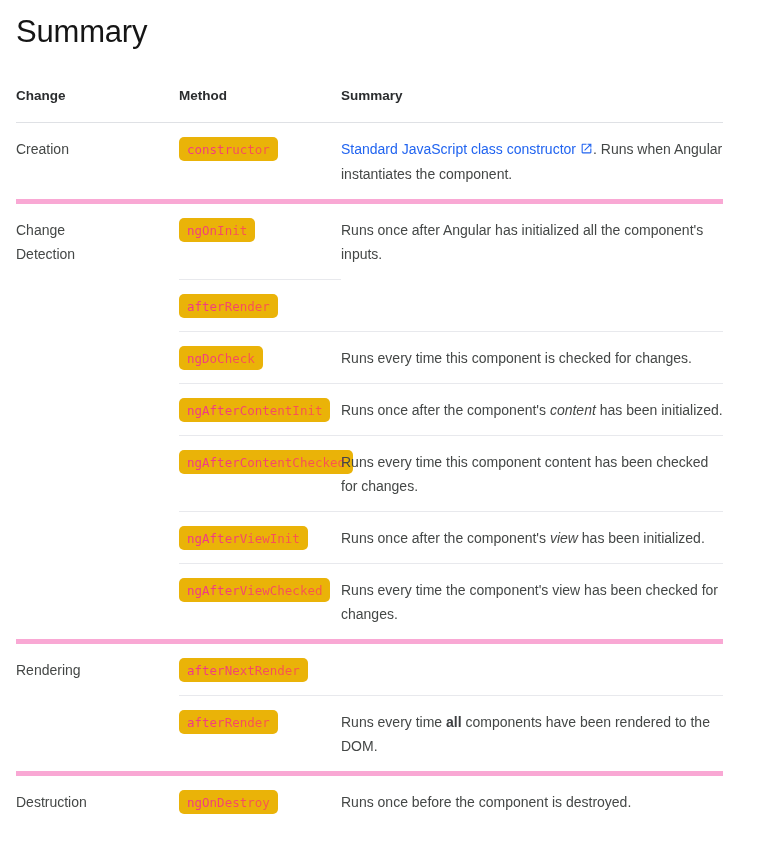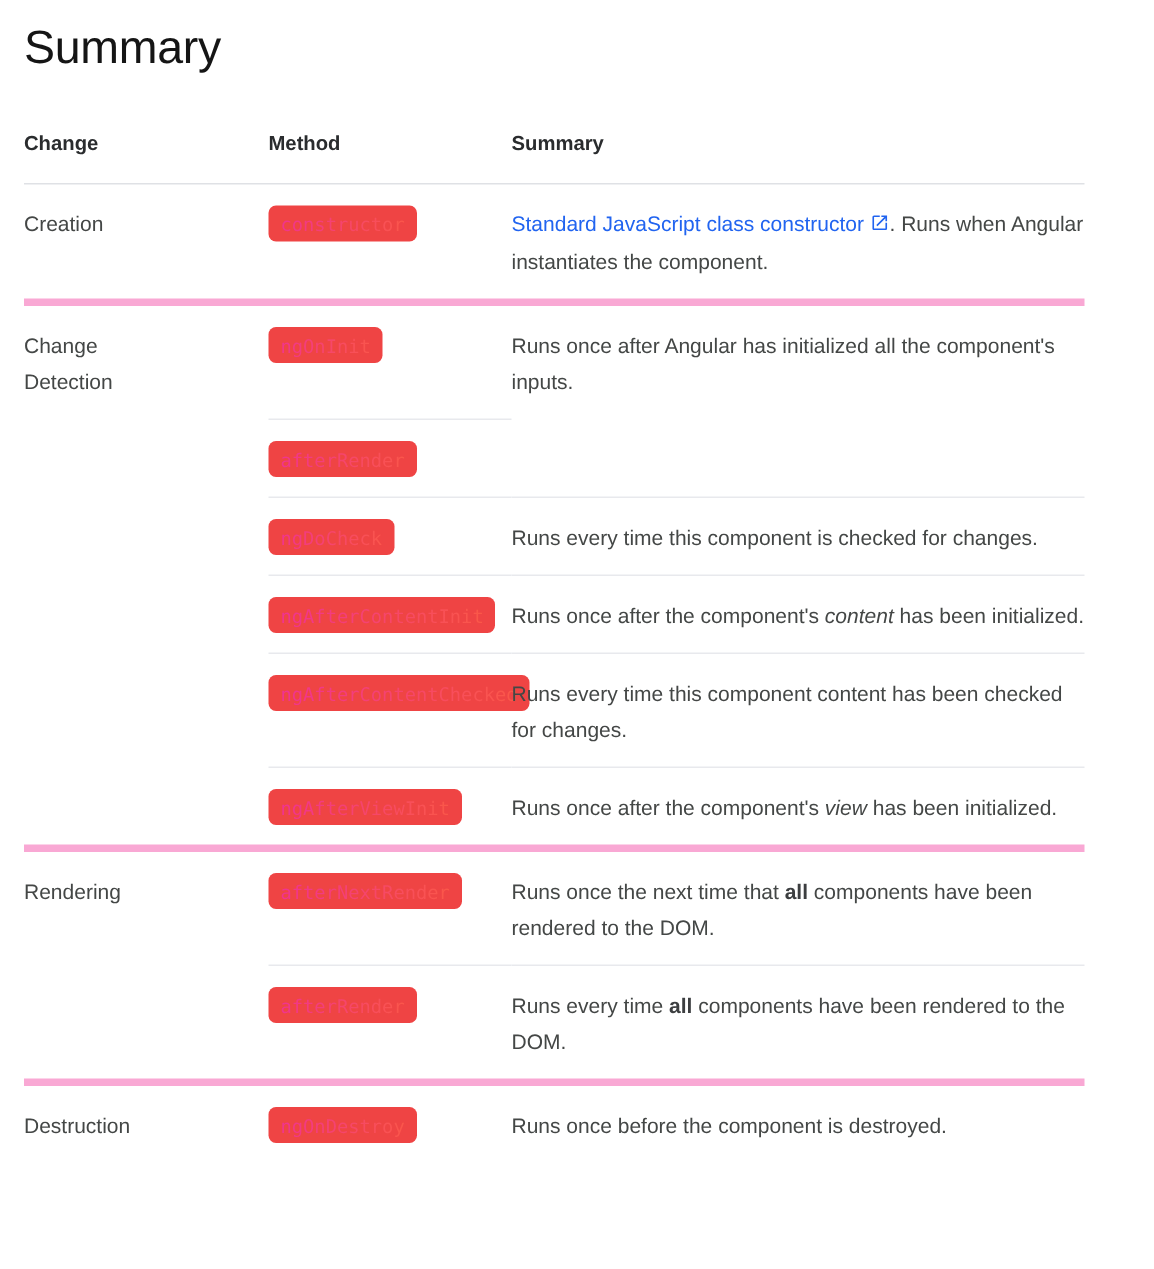--- a/index.html
+++ b/index.html
@@ -57,21 +57,21 @@
     background-color: #f4f5fb;
     background-image: linear-gradient(90deg, #ef3097 0%, #fb5a43 100%);
     -webkit-background-clip: text;
     background-clip: text;
     color: transparent;
     white-space: nowrap;
   }
   
   .chip-wrap {
     display: inline-block;
-    background: #ef4444;
+    background: #eab308;
     border-radius: 5px;
   }
   a.ext-link {
     color: #2164f0;
     text-decoration: none;
     cursor: pointer;
     text-align: center;
   }
   .ext-icon {
     display: inline-block;
@@ -132,25 +132,29 @@
       <div class="cell cell-method"><span class="chip-wrap"><code class="chip">ngAfterContentChecked</code></span></div>
       <div class="cell cell-summary"><span>Runs every time this component content has been checked for changes.</span></div>
     </div>
 
     <div class="trow cont">
       <div class="cell cell-phase"></div>
       <div class="cell cell-method"><span class="chip-wrap"><code class="chip">ngAfterViewInit</code></span></div>
       <div class="cell cell-summary"><span>Runs once after the component's </span><em class="emph">view</em><span> has been initialized.</span></div>
     </div>
 
+    <div class="trow cont">
+      <div class="cell cell-phase"></div>
+      <div class="cell cell-method"><span class="chip-wrap"><code class="chip">ngAfterViewChecked</code></span></div>
+      <div class="cell cell-summary"><span>Runs every time the component's view has been checked for changes.</span></div>
+    </div>
 
     <div class="trow start">
       <div class="cell cell-phase">Rendering</div>
       <div class="cell cell-method"><span class="chip-wrap"><code class="chip">afterNextRender</code></span></div>
-      <div class="cell cell-summary"><span>Runs once the next time that </span><strong class="bold">all</strong><span> components have been rendered to the DOM.</span></div>
     </div>
 
     <div class="trow cont">
       <div class="cell cell-phase"></div>
       <div class="cell cell-method"><span class="chip-wrap"><code class="chip">afterRender</code></span></div>
       <div class="cell cell-summary"><span>Runs every time </span><strong class="bold">all</strong><span> components have been rendered to the DOM.</span></div>
     </div>
 
     <div class="trow start">
       <div class="cell cell-phase">Destruction</div>

